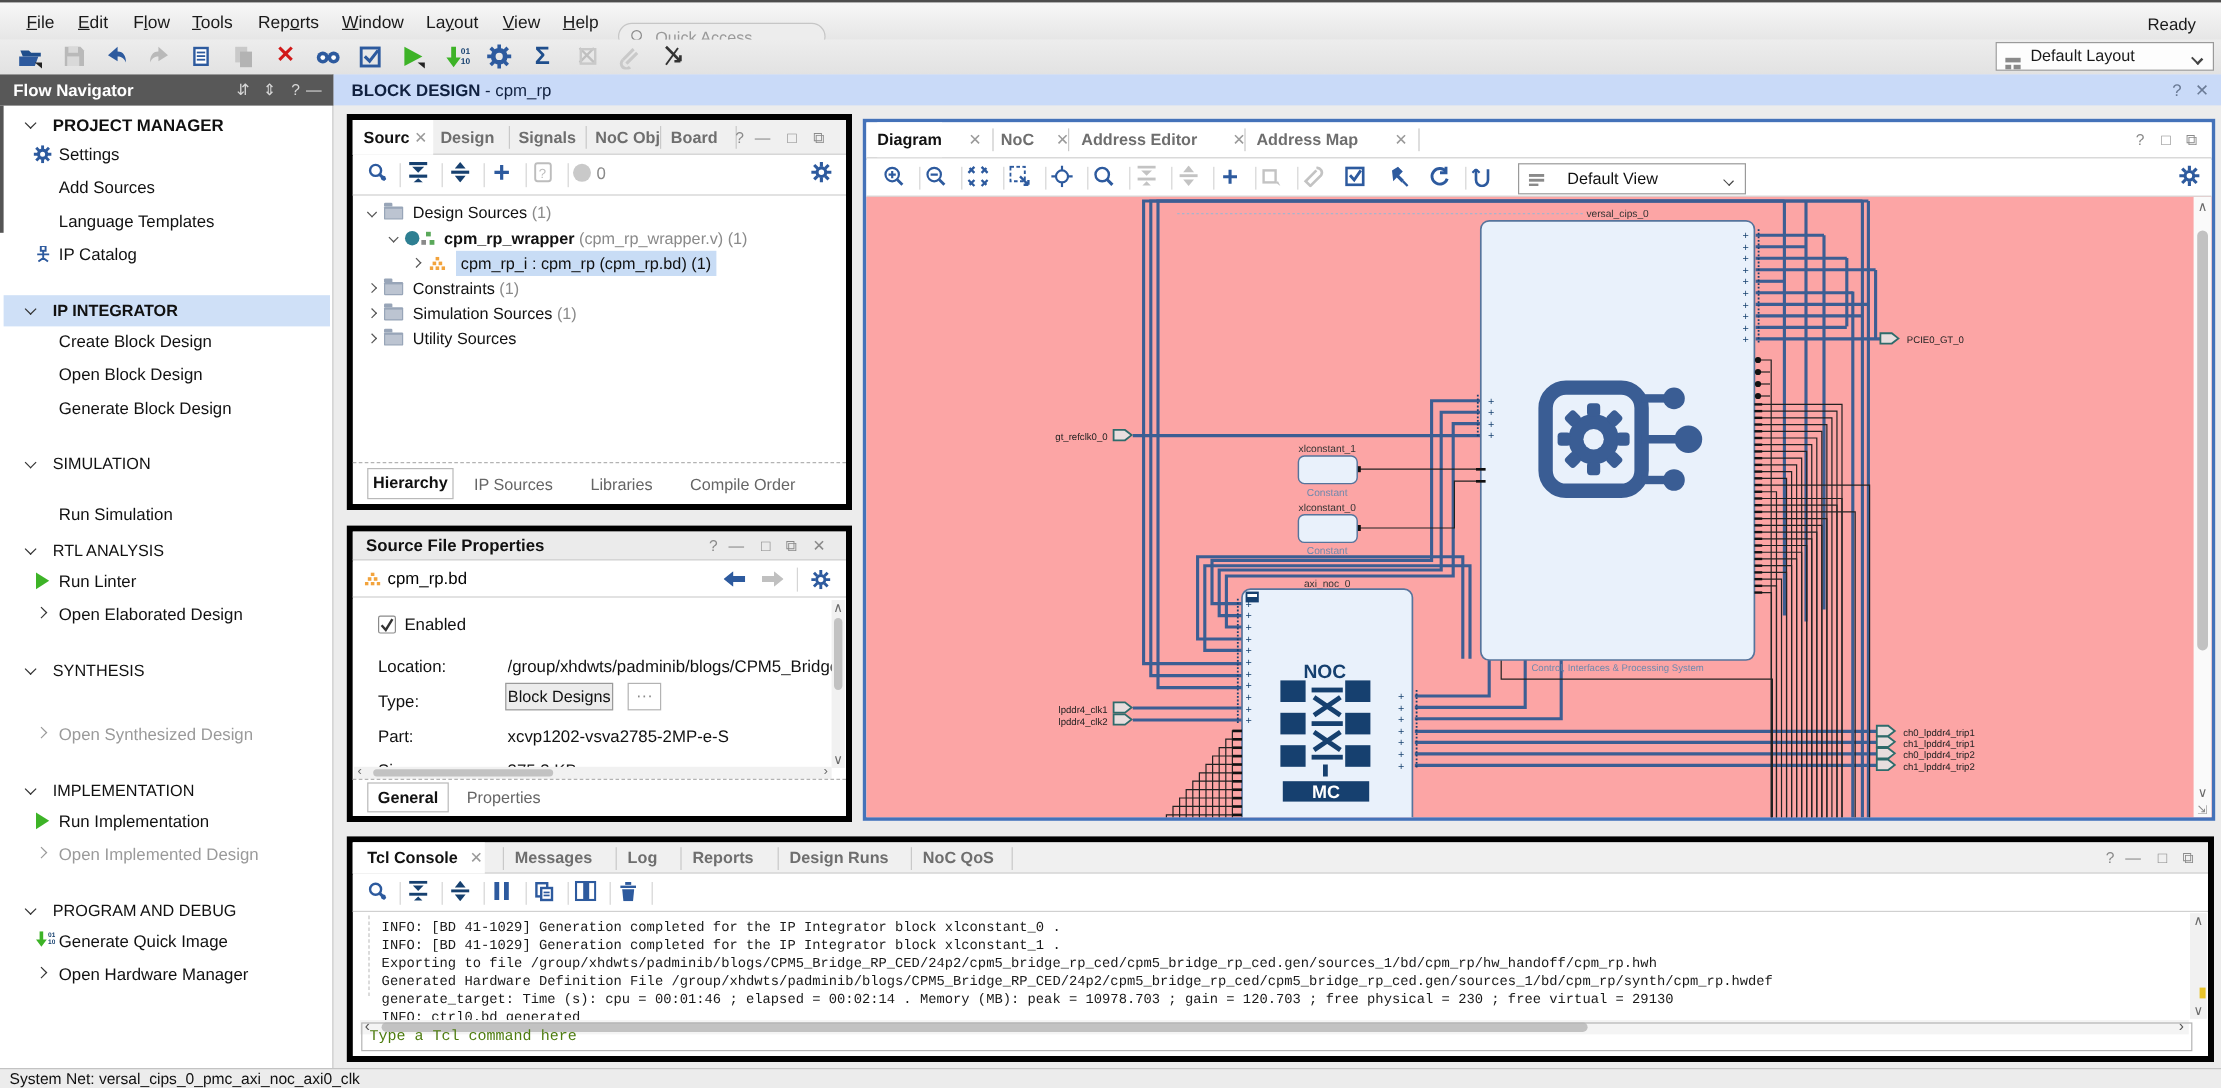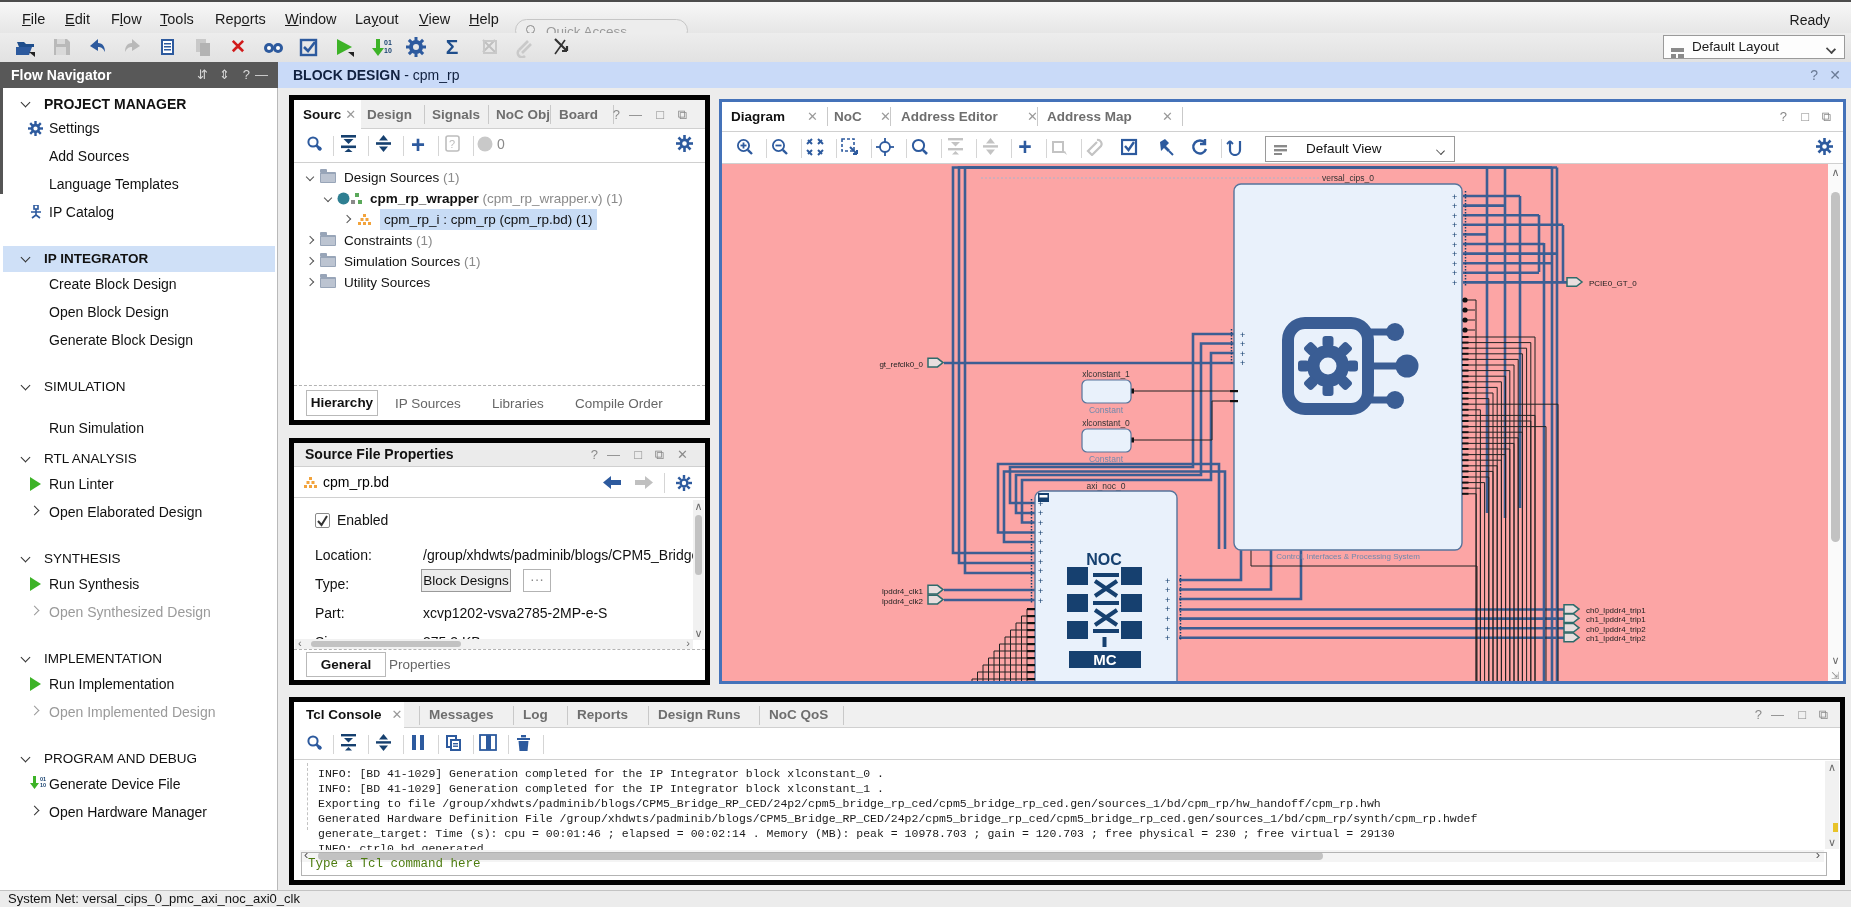--- a/index.html
+++ b/index.html
@@ -268,24 +268,20 @@
       <span class="lbl">Run Linter</span>
     </div>
   <div class="fitem" style="top:437px">
       <span class="chevr"></span>
       <span class="lbl">Open Elaborated Design</span>
     </div>
   <div class="fsec" style="top:484px">
       <span class="chev"></span>
       <span class="lbl" style="font-weight:normal">SYNTHESIS</span>
     </div>
-  <div class="fitem" style="top:509px">
-      <span class="play"></span>
-      <span class="lbl">Run Synthesis</span>
-    </div>
   <div class="fitem gray" style="top:537px">
       <span class="chevr"></span>
       <span class="lbl">Open Synthesized Design</span>
     </div>
   <div class="fsec" style="top:584px">
       <span class="chev"></span>
       <span class="lbl" style="font-weight:normal">IMPLEMENTATION</span>
     </div>
   <div class="fitem" style="top:609px">
       <span class="play"></span>
@@ -298,21 +294,21 @@
   <div class="fsec" style="top:684px">
       <span class="chev"></span>
       <span class="lbl" style="font-weight:normal">PROGRAM AND DEBUG</span>
     </div>
   <div class="fitem" style="top:709px">
       <svg style="position:absolute;left:28px;top:5px" width="18" height="16">
         <path d="M5 0 v7 h-3 l4.5 6 4.5 -6 h-3 v-7 z" fill="#3db327"></path>
         <text x="12" y="5" font-size="5.5" fill="#16406f" font-weight="bold" font-family="Liberation Sans">01</text>
         <text x="12" y="11" font-size="5.5" fill="#16406f" font-weight="bold" font-family="Liberation Sans">10</text>
       </svg>
-      <span class="lbl">Generate Device File</span>
+      <span class="lbl">Generate Quick Image</span>
     </div>
   <div class="fitem" style="top:737px">
       <span class="chevr"></span>
       <span class="lbl">Open Hardware Manager</span>
     </div>
 </div>
 
 <div class="abs" id="bdhdr"><b>BLOCK DESIGN</b> - cpm_rp
   <span class="ri" style="right:33px">?</span><span class="ri" style="right:10px">✕</span>
 </div>
@@ -496,21 +492,21 @@
       <div class="sbthumb" style="left:2px; top:15px; width:7px; height:60px;"></div>
       <span class="sarrow" style="top:0">∧</span>
       <span class="sarrow" style="bottom:0">∨</span>
     </div>
   <div class="sbv" style="left:1px; right:12px; bottom:31px; height:10px;">
       <div class="sbthumb" style="left:16px; top:2px; width:150px; height:6px;"></div>
       <span style="position:absolute;left:3px;top:-2px;color:#6a6a6a;font-size:11px;">‹</span>
       <span style="position:absolute;right:3px;top:-2px;color:#6a6a6a;font-size:11px;">›</span>
     </div>
   <div style="position:absolute; left:0; bottom:30px; width:100%; border-top:1px dashed #b3b3b3;"></div>
-  <div class="btab active" style="left:12px; bottom:3px; width:80px; height:25px; line-height:23px;margin-top:19px;">General</div>
+  <div class="btab active" style="left:12px; bottom:3px; width:68px; height:25px; line-height:23px;margin-top:19px;">General</div>
   <div class="btab" style="left:95px; bottom:8px;">Properties</div>
 </div>
 
 <div class="panel" id="diagram" style="left:719px; top:99px; width:1127px; height:585px; border:3px solid #4472b9;">
   <div class="tabrow" style="background:#fff; height:30px;">
     <div class="tab active" style="left:9px;">Diagram</div>
       <span class="tabx" style="position:absolute; left:85px; top:7px;">✕</span>
     <div class="tab" style="left:112px;">NoC</div>
       <span class="tabx" style="position:absolute; left:158px; top:7px;">✕</span>
       <div class="tsep" style="left:105px"></div>

